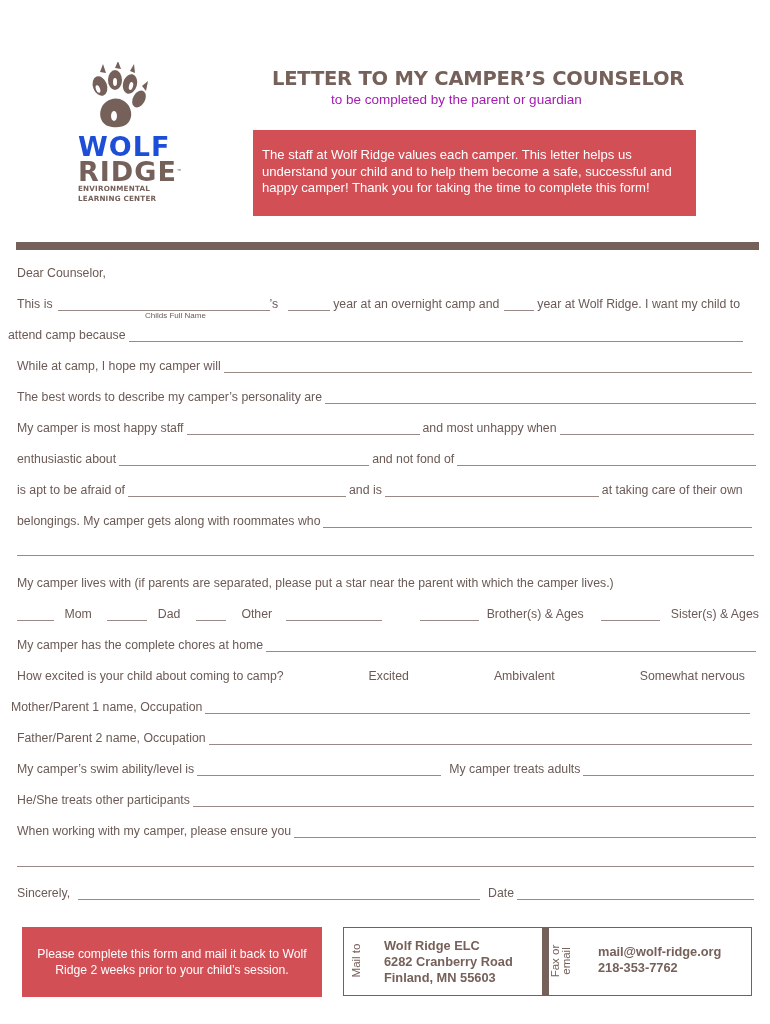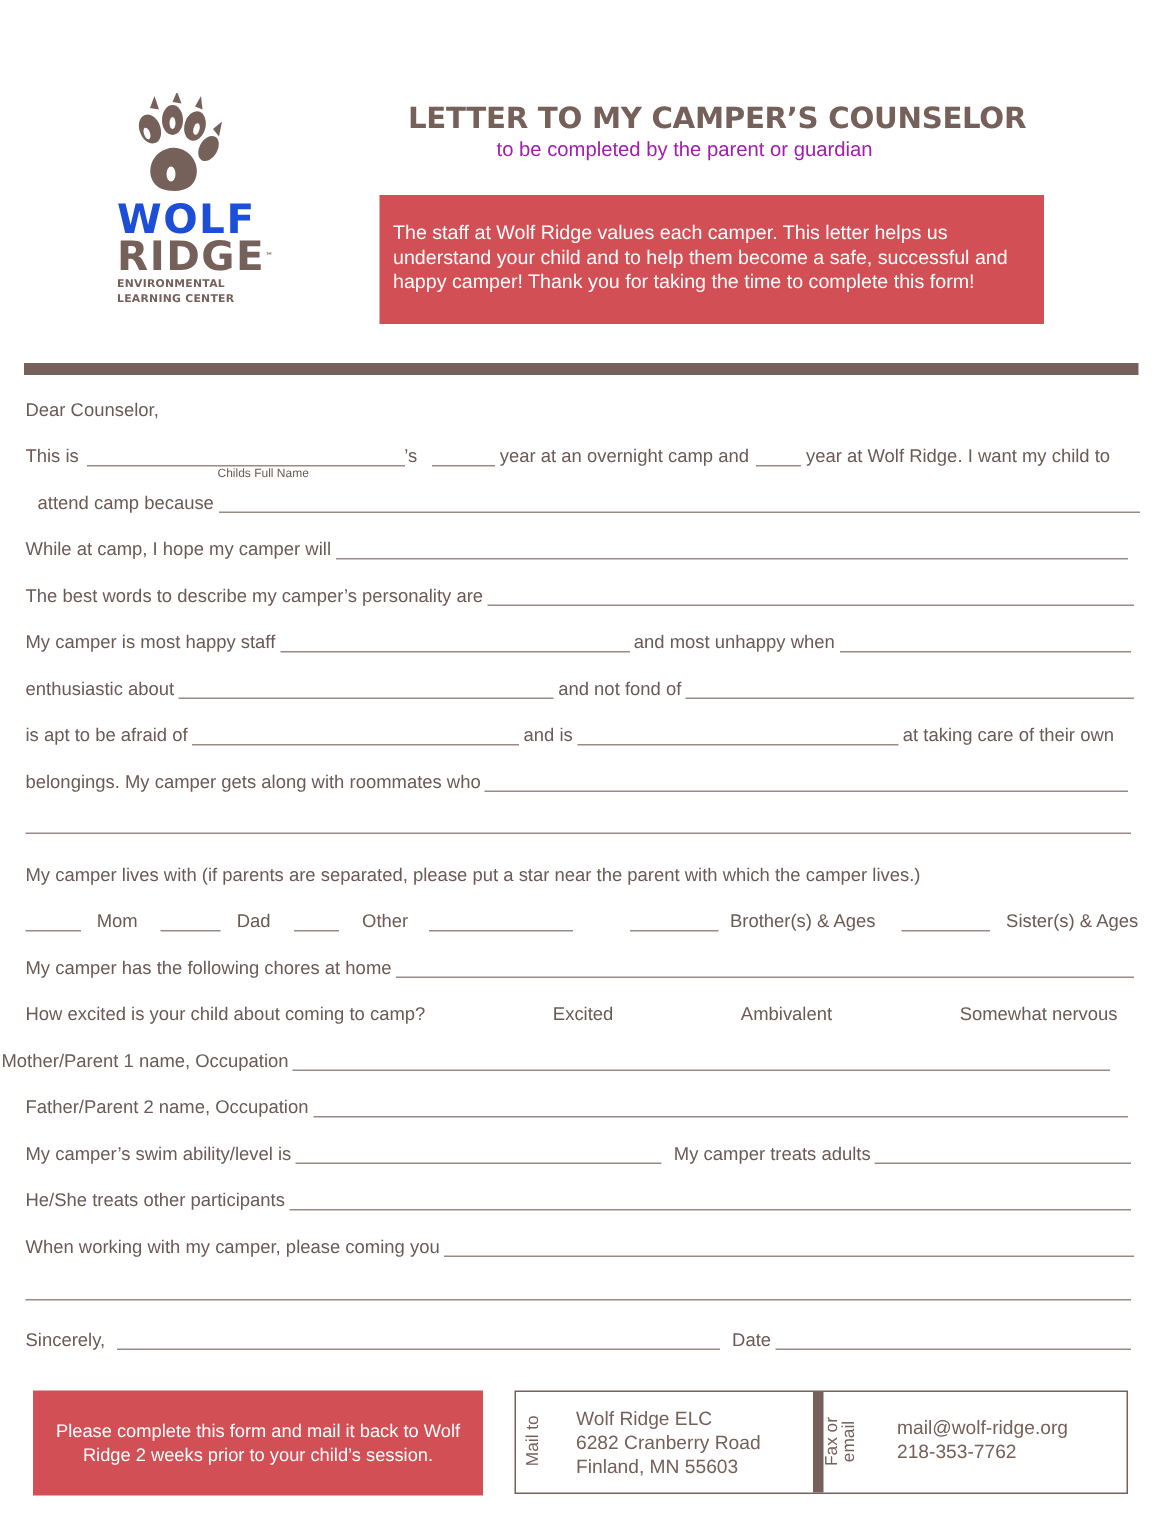--- a/index.html
+++ b/index.html
@@ -31,21 +31,21 @@
   .small-caption { font-family: "Liberation Sans", sans-serif; font-size: 8px; color: #6b5a55; }
   .full-rule { position: absolute; height: 0; border-bottom: 1px solid #9a8a86; }
 
   
   .footer-box { left: 22px; top: 927px; width: 300px; height: 70px; background: #d14f55; display: flex; align-items: center; justify-content: center; text-align: center; }
   .footer-text { font-family: "Liberation Sans", sans-serif; font-size: 12.2px; line-height: 16px; color: #ffffff; padding: 0 8px; }
   .contact-box { left: 343px; top: 927px; width: 409px; height: 69px; border: 1px solid #76605a; box-sizing: border-box; display: flex; }
   .contact-cell { position: relative; height: 100%; }
   .contact-sep { width: 7px; background: #76605a; height: 100%; }
   .vert { position: absolute; transform: rotate(-90deg); transform-origin: center; font-family: "Liberation Sans", sans-serif; font-size: 11.5px; color: #76605a; white-space: nowrap; line-height: 11px; text-align: center; }
-  .contact-lines { position: absolute; font-family: "Liberation Sans", sans-serif; font-size: 12.8px; color: #76605a; line-height: 16px; }
+  .contact-lines { position: absolute; font-family: "Liberation Sans", sans-serif; font-size: 12.8px; color: #76605a; line-height: 16px; font-weight: bold; }
 </style>
 </head>
 <body>
 
 <div class="abs logo">
   <svg class="paw" width="72" height="68" viewBox="0 0 72 68">
     <g fill="#76605a">
       <path d="M16 10 L19 2 L22 11 Z"></path>
       <path d="M31 6 L34 -1 L37 7 Z"></path>
       <path d="M46 9 L50 2 L51 11 Z"></path>
@@ -86,21 +86,21 @@
   <span>This is</span>
   <span class="blank" style="width:212px; margin-left:5px; margin-right:0;"></span>
   <span>’s</span>
   <span class="blank" style="width:42px; margin-left:10px;"></span>
   <span>year at an overnight camp and</span>
   <span class="blank" style="width:30px; margin-left:5px;"></span>
   <span>year at Wolf Ridge.  I want my child to</span>
 </div>
 <div class="abs small-caption" style="left:145px; top:311px;">Childs Full Name</div>
 
-<div class="line" style="left:25px; top:324px; width:738px;">
+<div class="line" style="left:8px; top:324px; width:738px;">
   <span>attend camp because</span>
   <span class="blank grow"></span>
 </div>
 
 <div class="line" style="left:17px; top:355px; width:738px;">
   <span>While at camp, I hope my camper will</span>
   <span class="blank grow"></span>
 </div>
 
 <div class="line" style="left:17px; top:386px; width:742px;">
@@ -149,37 +149,37 @@
   <span class="blank" style="width:30px; margin-left:8px; margin-right:8px;"></span>
   <span>Other</span>
   <span class="blank" style="width:96px; margin-left:6px;"></span>
   <span class="blank" style="width:59px; margin-left:28px; margin-right:0;"></span>
   <span>Brother(s) &amp; Ages</span>
   <span class="blank" style="width:59px; margin-left:10px;"></span>
   <span>Sister(s) &amp; Ages</span>
 </div>
 
 <div class="line" style="left:17px; top:634px; width:742px;">
-  <span>My camper has the following chores at home</span>
+  <span>My camper has the complete chores at home</span>
   <span class="blank grow"></span>
 </div>
 
 <div class="line" style="left:17px; top:665px; width:742px;gap:36px;">
   <span>How excited is your child about coming to camp?</span>
   <span class="blank" style="width:34px; margin-left:10px;"></span>
   <span>Excited</span>
   <span class="blank" style="width:28px; margin-left:10px;"></span>
   <span>Ambivalent</span>
   <span class="blank" style="width:36px; margin-left:10px;"></span>
   <span>Somewhat nervous</span>
   <span class="blank" style="width:28px; margin-left:10px;"></span>
   <span>Very Nervous</span>
 </div>
 
-<div class="line" style="left:1px; top:696px; width:742px;">
+<div class="line" style="left:11px; top:696px; width:742px;">
   <span>Mother/Parent 1 name, Occupation</span>
   <span class="blank grow"></span>
 </div>
 
 <div class="line" style="left:17px; top:727px; width:738px;">
   <span>Father/Parent 2 name, Occupation</span>
   <span class="blank grow"></span>
 </div>
 
 <div class="line" style="left:17px; top:758px; width:740px;text-align:center;">
@@ -188,21 +188,21 @@
   <span>My camper treats adults</span>
   <span class="blank grow"></span>
 </div>
 
 <div class="line" style="left:17px; top:789px; width:740px;">
   <span>He/She treats other participants</span>
   <span class="blank grow"></span>
 </div>
 
 <div class="line" style="left:17px; top:820px; width:742px;">
-  <span>When working with my camper, please coming you</span>
+  <span>When working with my camper, please ensure you</span>
   <span class="blank grow"></span>
 </div>
 
 <div class="full-rule" style="left:17px; top:866px; width:737px;"></div>
 
 <div class="line" style="left:17px; top:882px; width:740px;">
   <span>Sincerely,</span>
   <span class="blank" style="width:402px; margin-left:8px; margin-right:8px;"></span>
   <span>Date</span>
   <span class="blank grow"></span>

